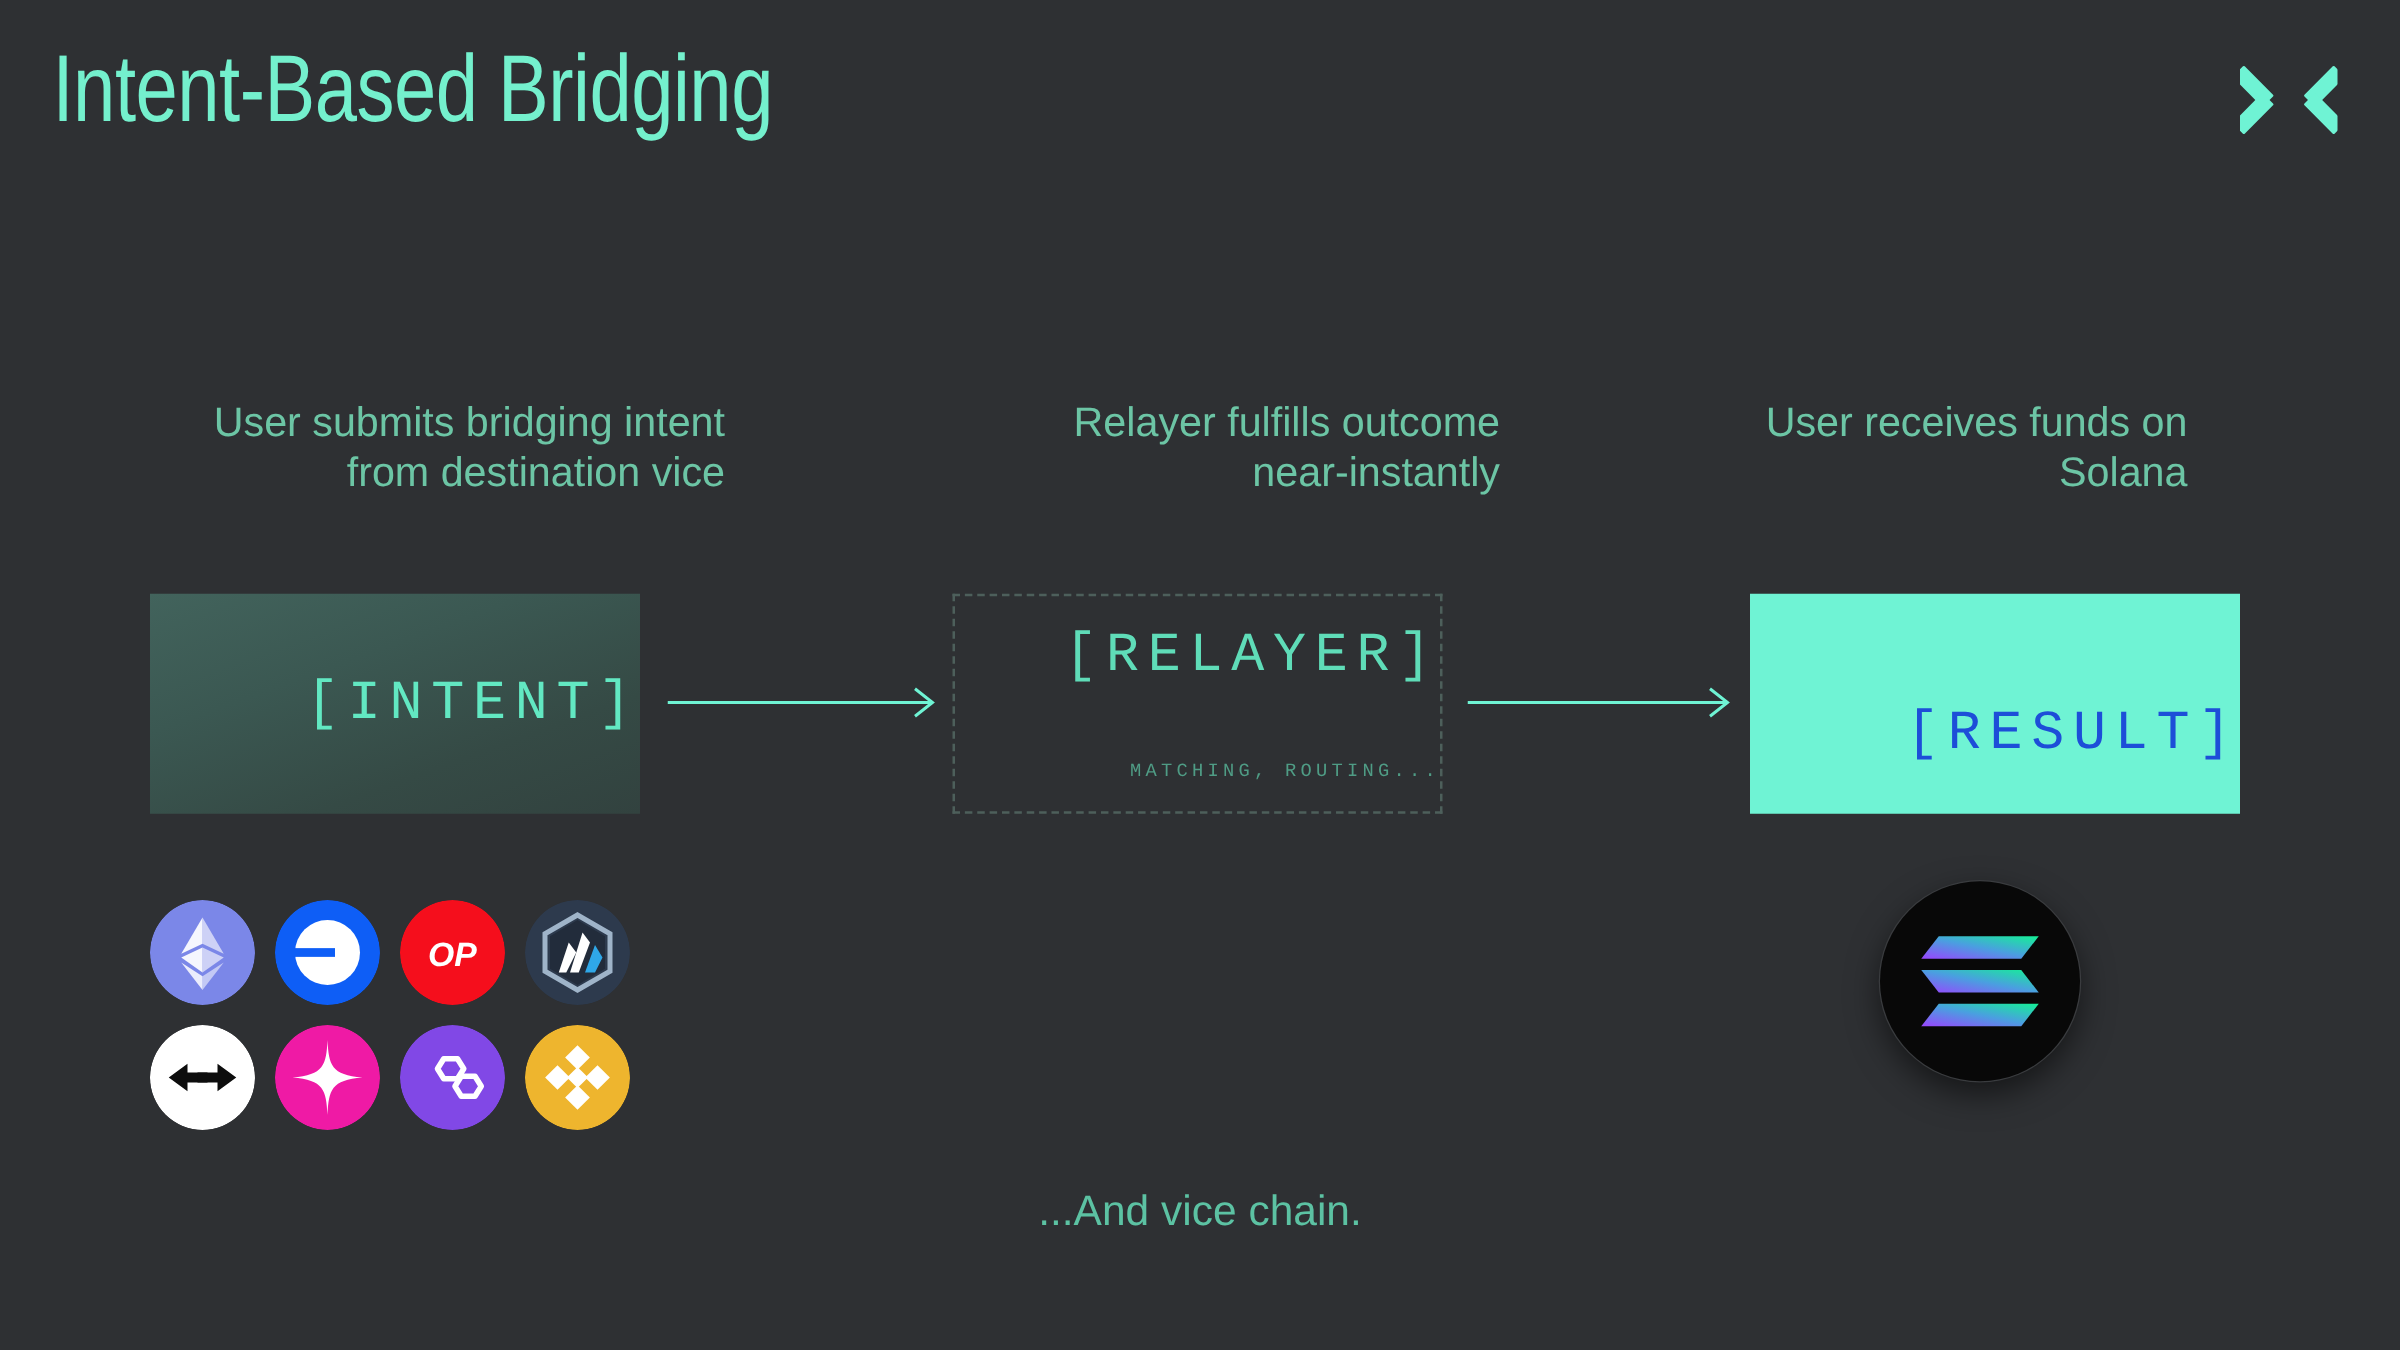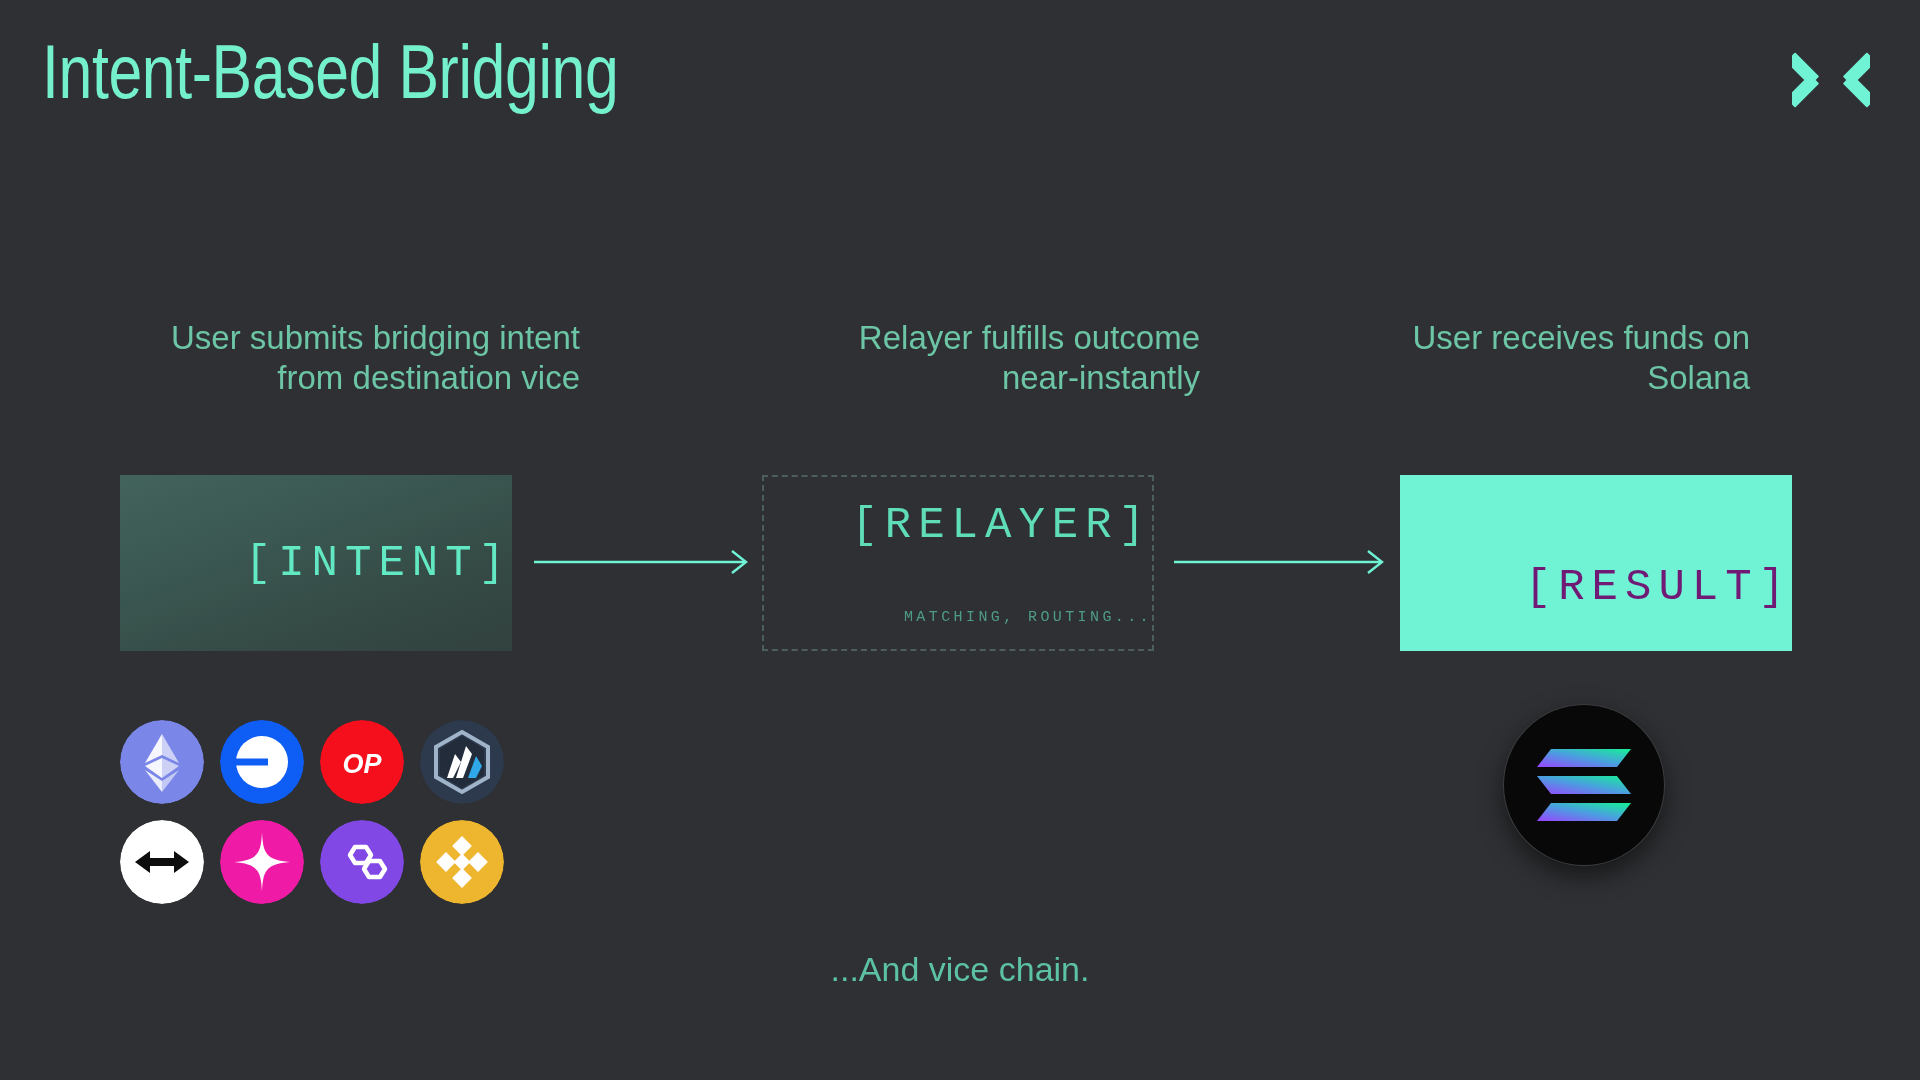--- a/index.html
+++ b/index.html
@@ -51,21 +51,21 @@
     left:1400px;
     background:#6ff3d4;
   }
   .box-label {
     font-family:"Liberation Mono", monospace;
     font-size:44px; font-weight:400; letter-spacing:7px;
     white-space:nowrap;
   }
   .box-intent  .box-label { color:#62e8c2; }
   .box-relayer .box-label { color:#5fdcb8; }
-  .box-result  .box-label { color:#701a75;margin-top:48px; }
+  .box-result  .box-label { color:#1d4ed8;margin-top:48px; }
   .box-sub {
     font-family:"Liberation Mono", monospace;
     font-size:15px; letter-spacing:3.4px; margin-top:12px;
     color:#4f9c85; white-space:nowrap;
   }
 
   
   .arrow { position:absolute; top:545px; height:34px; }
   .arrow-1 { left:534px; width:220px; }
   .arrow-2 { left:1174px; width:216px; }

